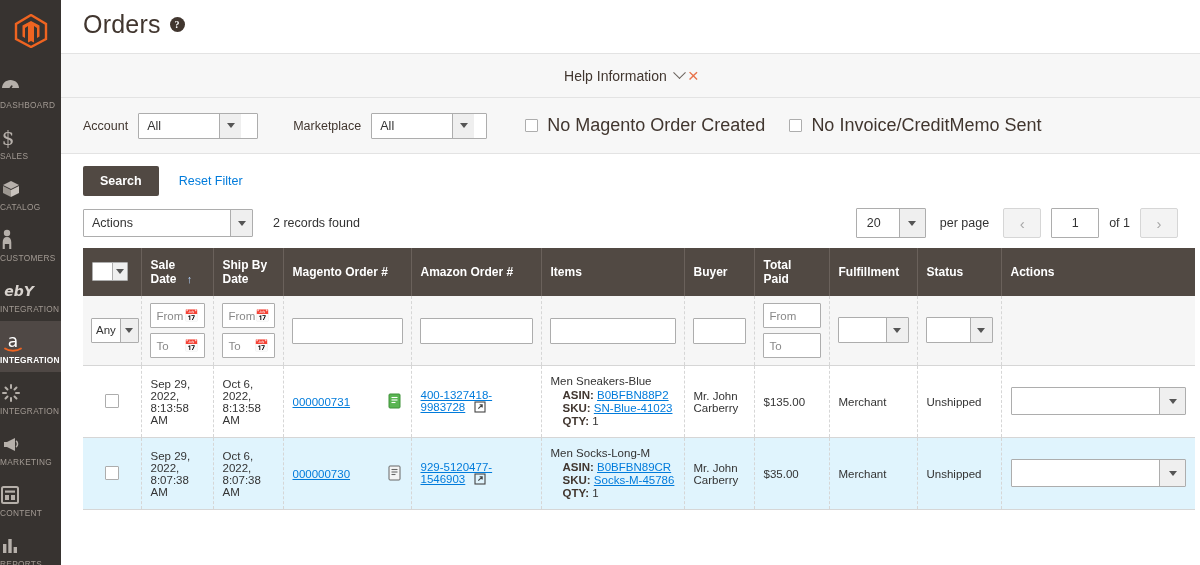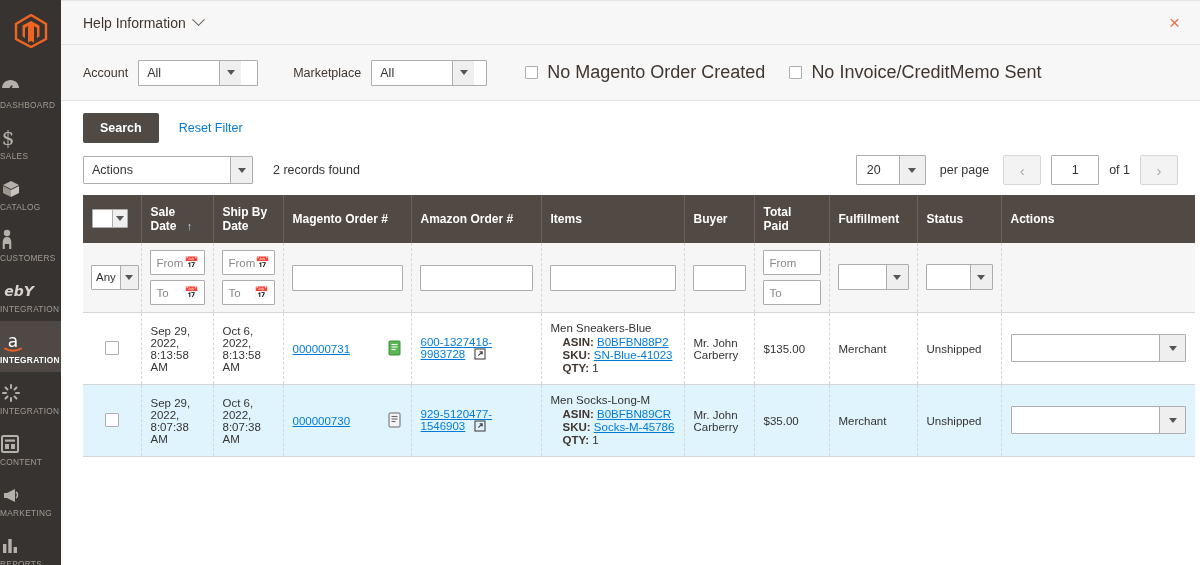--- a/index.html
+++ b/index.html
@@ -53,21 +53,21 @@
     width:15px; height:15px; border-radius:50%; background:#41362f;
     color:#fff; font-size:10px; font-weight:bold; margin-left:9px; cursor:pointer;
     font-family:"Liberation Serif", serif;
   }
 
   .content { padding:0 22px; }
 
   .help-bar {
     background:#f7f7f7; border:1px solid #e3e3e3; border-left:none; border-right:none;
     height:45px; display:flex; align-items:center; padding:0 16px 0 22px;
-    justify-content:space-between; margin:0 -22px;
+    justify-content:center; margin:0 -22px;
   }
   .help-toggle { display:flex; align-items:center; color:#41362f; font-size:14px; cursor:pointer; }
   .chev { margin-left:8px; display:inline-block; width:9px; height:9px;
           border-right:1.6px solid #6b635d; border-bottom:1.6px solid #6b635d;
           transform:rotate(45deg) translate(-2px,-2px); }
   .help-close { color:#e8734b; font-size:19px; line-height:1; cursor:pointer; font-weight:300; padding:0 4px;}
 
   .filter-bar {
     background:#f7f7f7; border-bottom:1px solid #e3e3e3;
     margin:0 -22px; padding:12px 16px 12px 22px;
@@ -259,56 +259,60 @@
               <path d="M16.5 4.5l-2 2"></path>
               <path d="M7.5 13.5l-2 2"></path>
             </g>
           </svg>
       </span>
       <span class="lbl">INTEGRATION</span>
     </div>
 
     <div class="nav-item">
       <span class="ico">
+        <svg width="22" height="20" viewBox="0 0 22 20">
+            <path d="M4 8v5h3l8 4V4L7 8z" fill="#b6b0aa"></path>
+            <path d="M16 7c2 1 2 5 0 6" stroke="#b6b0aa" stroke-width="1.6" fill="none"></path>
+          </svg>
+      </span>
+      <span class="lbl">MARKETING</span>
+    </div>
+
+    <div class="nav-item">
+      <span class="ico">
         <svg width="20" height="20" viewBox="0 0 20 20">
             <rect x="2" y="2" width="16" height="16" rx="1.5" fill="none" stroke="#b6b0aa" stroke-width="2"></rect>
             <rect x="5" y="5.5" width="10" height="2.2" fill="#b6b0aa"></rect>
             <rect x="5" y="10" width="4" height="5" fill="#b6b0aa"></rect>
             <rect x="11" y="10" width="4" height="5" fill="#b6b0aa"></rect>
           </svg>
       </span>
       <span class="lbl">CONTENT</span>
     </div>
 
     <div class="nav-item">
       <span class="ico">
-        <svg width="22" height="20" viewBox="0 0 22 20">
-            <path d="M4 8v5h3l8 4V4L7 8z" fill="#b6b0aa"></path>
-            <path d="M16 7c2 1 2 5 0 6" stroke="#b6b0aa" stroke-width="1.6" fill="none"></path>
-          </svg>
-      </span>
-      <span class="lbl">MARKETING</span>
-    </div>
-
-    <div class="nav-item">
-      <span class="ico">
         <svg width="20" height="20" viewBox="0 0 20 20">
             <rect x="3" y="8" width="3.4" height="9" fill="#b6b0aa"></rect>
             <rect x="8.3" y="3" width="3.4" height="14" fill="#b6b0aa"></rect>
             <rect x="13.6" y="11" width="3.4" height="6" fill="#b6b0aa"></rect>
           </svg>
       </span>
       <span class="lbl">REPORTS</span>
     </div>
 
   </div>
 
   <div class="main">
 
 
+    <div class="page-title-row">
+      <span class="page-title">Orders</span>
+      <span class="help-badge">?</span>
+    </div>
 
     <div class="content">
 
       <div class="help-bar">
         <span class="help-toggle">
           <span>Help Information</span>
           <span class="chev"></span>
         </span>
         <span class="help-close">×</span>
       </div>
@@ -501,21 +505,21 @@
                       <g stroke="#fff" stroke-width="1.1">
                         <path d="M4.5 4.5h6"></path>
                         <path d="M4.5 7h6"></path>
                         <path d="M4.5 9.5h4"></path>
                       </g>
                     </svg>
                 </span>
               </span>
             </td>
             <td>
-              <a class="cell-link">600-1327418-9983728</a>
+              <a class="cell-link">400-1327418-9983728</a>
               <span class="ext-ico">
                 <svg width="12" height="12" viewBox="0 0 12 12">
                     <rect x="1" y="1" width="10" height="10" fill="none" stroke="#444" stroke-width="1.1"></rect>
                     <path d="M4.3 7.7L8 4M5.6 3.8H8.2V6.4" stroke="#444" stroke-width="1.1" fill="none"></path>
                   </svg>
               </span>
             </td>
             <td>
               <div class="items-title">Men Sneakers-Blue</div>
               <div class="items-line">

